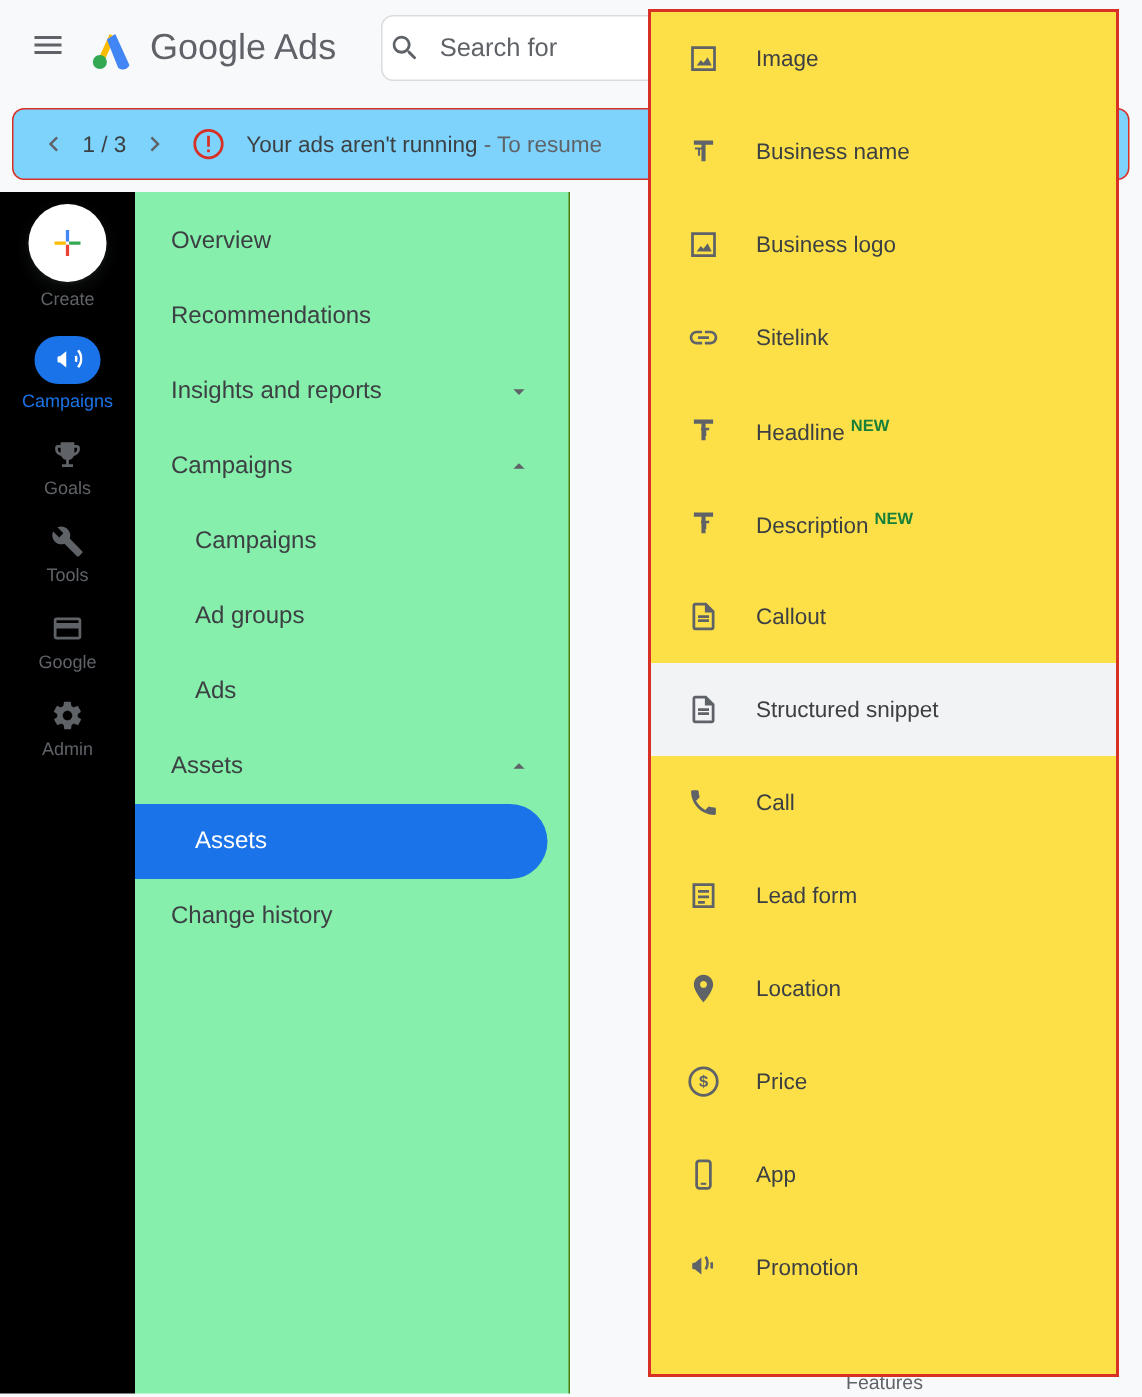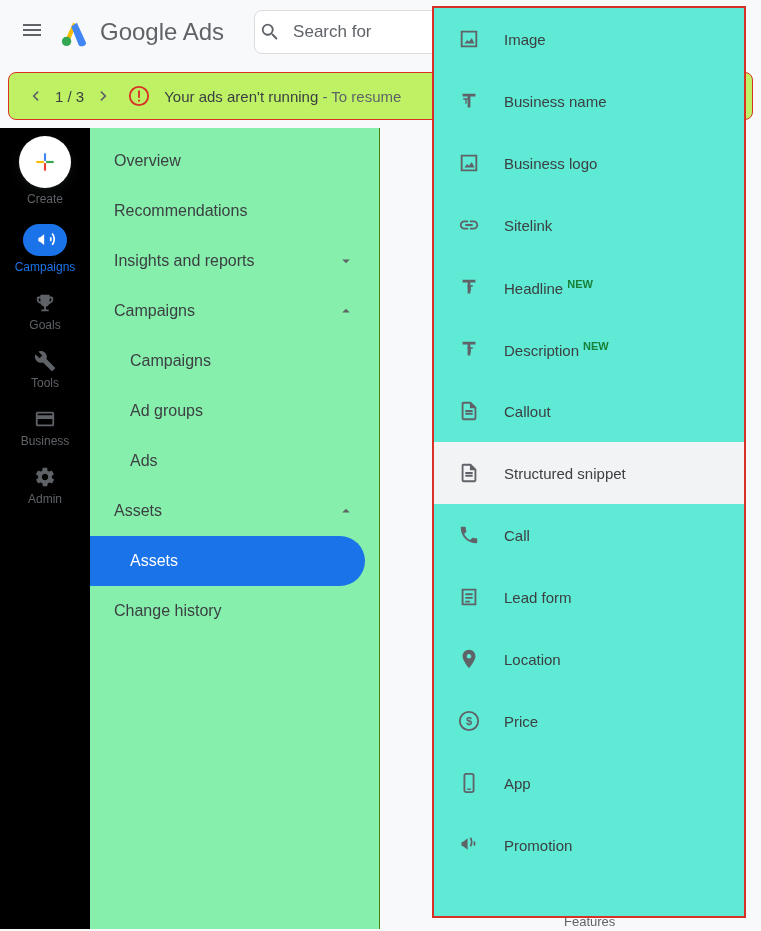--- a/index.html
+++ b/index.html
@@ -52,21 +52,21 @@
     }
     .search-box span {
       margin-left: 12px;
       font-size: 17px;
     }
     
     .alert-banner {
       margin: 8px 8px 8px 8px;
       border: 1px solid #d93025;
       border-radius: 8px;
-      background: #bef264;
+      background: #7dd3fc;
       display: flex;
       align-items: center;
       padding: 12px 16px;
       gap: 14px;
     }
     .alert-nav {
       display: flex;
       align-items: center;
       gap: 10px;
       color: #5f6368;
@@ -164,21 +164,21 @@
     .chev {
       color: #5f6368;
     }
     
     .menu-overlay {
       position: absolute;
       top: 6px;
       left: 432px;
       width: 314px;
       height: 912px;
-      background: #5eead4;
+      background: #fde047;
       border: 2px solid #d93025;
       z-index: 100;
     }
     .menu-item {
       display: flex;
       align-items: center;
       padding: 20px 24px;
       gap: 24px;
       cursor: pointer;
       color: #3c4043;
@@ -282,21 +282,21 @@
     <div class="rail-item">
       <svg width="22" height="22" viewBox="0 0 24 24">
           <path fill="currentColor" d="M22.7 19l-9.1-9.1c.9-2.3.4-5-1.5-6.9-2-2-5-2.4-7.4-1.3L9 6 6 9 1.6 4.7C.4 7.1.9 10.1 2.9 12.1c1.9 1.9 4.6 2.4 6.9 1.5l9.1 9.1c.4.4 1 .4 1.4 0l2.3-2.3c.5-.4.5-1.1.1-1.4z"></path>
         </svg>
       <span class="rail-label">Tools</span>
     </div>
     <div class="rail-item">
       <svg width="22" height="22" viewBox="0 0 24 24">
           <path fill="currentColor" d="M20 4H4c-1.1 0-2 .9-2 2v12c0 1.1.9 2 2 2h16c1.1 0 2-.9 2-2V6c0-1.1-.9-2-2-2zm0 14H4v-6h16v6zm0-10H4V6h16v2z"></path>
         </svg>
-      <span class="rail-label">Business</span>
+      <span class="rail-label">Google</span>
     </div>
     <div class="rail-item">
       <svg width="22" height="22" viewBox="0 0 24 24">
           <path fill="currentColor" d="M19.4 13c0-.3.1-.7.1-1s0-.7-.1-1l2.1-1.6c.2-.1.2-.4.1-.6l-2-3.5c-.1-.2-.4-.3-.6-.2l-2.5 1c-.5-.4-1.1-.7-1.7-1l-.4-2.7c0-.2-.2-.4-.5-.4h-4c-.2 0-.4.2-.5.4l-.4 2.7c-.6.2-1.2.6-1.7 1l-2.5-1c-.2-.1-.5 0-.6.2l-2 3.5c-.1.2-.1.5.1.6L4.6 11c0 .3-.1.7-.1 1s0 .7.1 1l-2.1 1.6c-.2.1-.2.4-.1.6l2 3.5c.1.2.4.3.6.2l2.5-1c.5.4 1.1.7 1.7 1l.4 2.7c0 .2.2.4.5.4h4c.2 0 .4-.2.5-.4l.4-2.7c.6-.2 1.2-.6 1.7-1l2.5 1c.2.1.5 0 .6-.2l2-3.5c.1-.2.1-.5-.1-.6L19.4 13zM12 15.5c-1.9 0-3.5-1.6-3.5-3.5s1.6-3.5 3.5-3.5 3.5 1.6 3.5 3.5-1.6 3.5-3.5 3.5z"></path>
         </svg>
       <span class="rail-label">Admin</span>
     </div>
   </div>
 
   <div class="side-nav">

